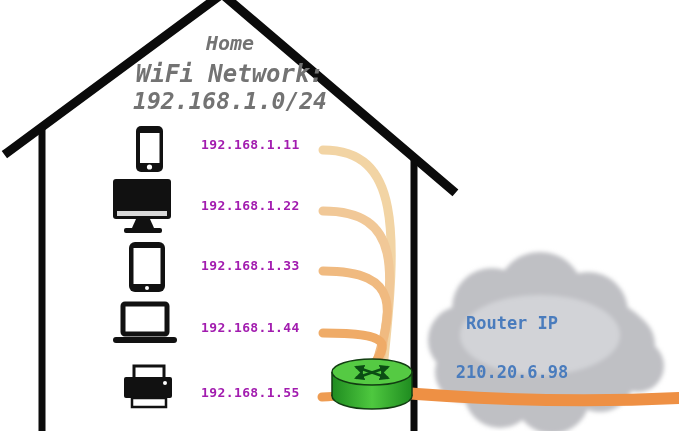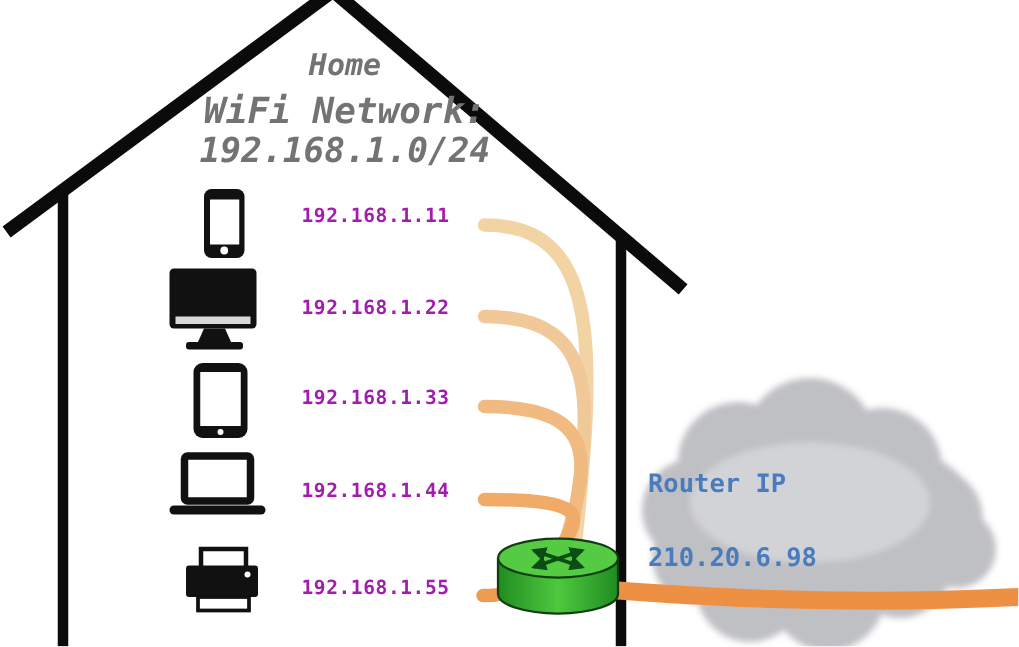--- a/index.html
+++ b/index.html
@@ -11,21 +11,21 @@
     font-family:"DejaVu Sans Mono", monospace;
   }
   .stage svg{position:absolute;left:0;top:0;}
   .txt{position:absolute;font-weight:bold;white-space:nowrap;}
   .title-line{color:#737373;text-align:center;font-style:italic;}
   .t1{left:160px;top:31px;width:140px;font-size:20px;}
   .t2{left:115px;top:60px;width:230px;font-size:24px;}
   .t3{left:100px;top:88px;width:260px;font-size:23px;}
   .ip{left:178px;color:#a21caf;font-size:13px;letter-spacing:0.4px;margin-left:23px;}
   .ip1{top:137px;} .ip2{top:198px;} .ip3{top:258px;text-align:right;} .ip4{top:320px;} .ip5{top:385px;}
-  .cloudtxt{color:#4a7cbd;left:432px;width:160px;font-size:17px;}
+  .cloudtxt{color:#4a7cbd;text-align:center;left:432px;width:160px;font-size:17px;}
   .c1{top:313px;} .c2{top:338px;} .c3{top:362px;}
 </style>
 </head>
 <body>
 
 <div class="stage">
 
   <svg width="679" height="431" viewBox="0 0 679 431">
     <defs>
       <marker id="ah" viewBox="0 0 10 10" refX="8" refY="5" markerWidth="4.2" markerHeight="4.2" orient="auto-start-reverse">

